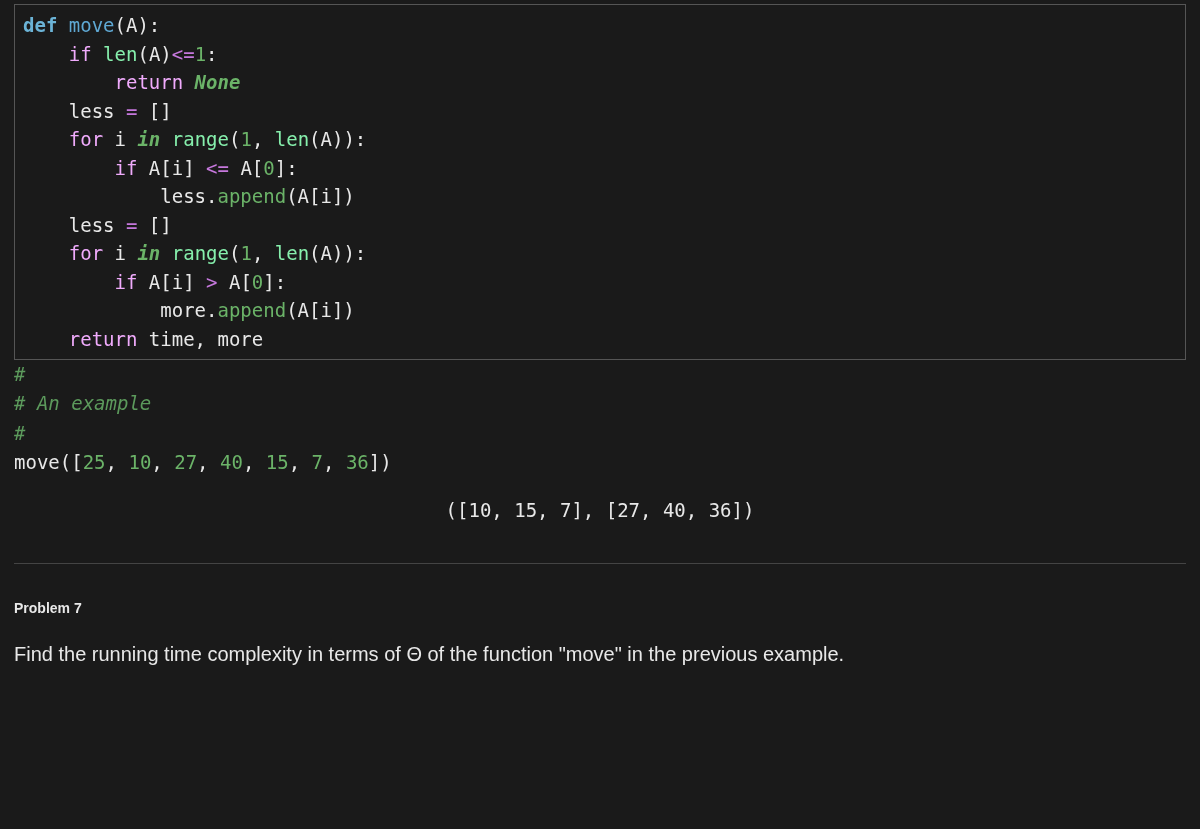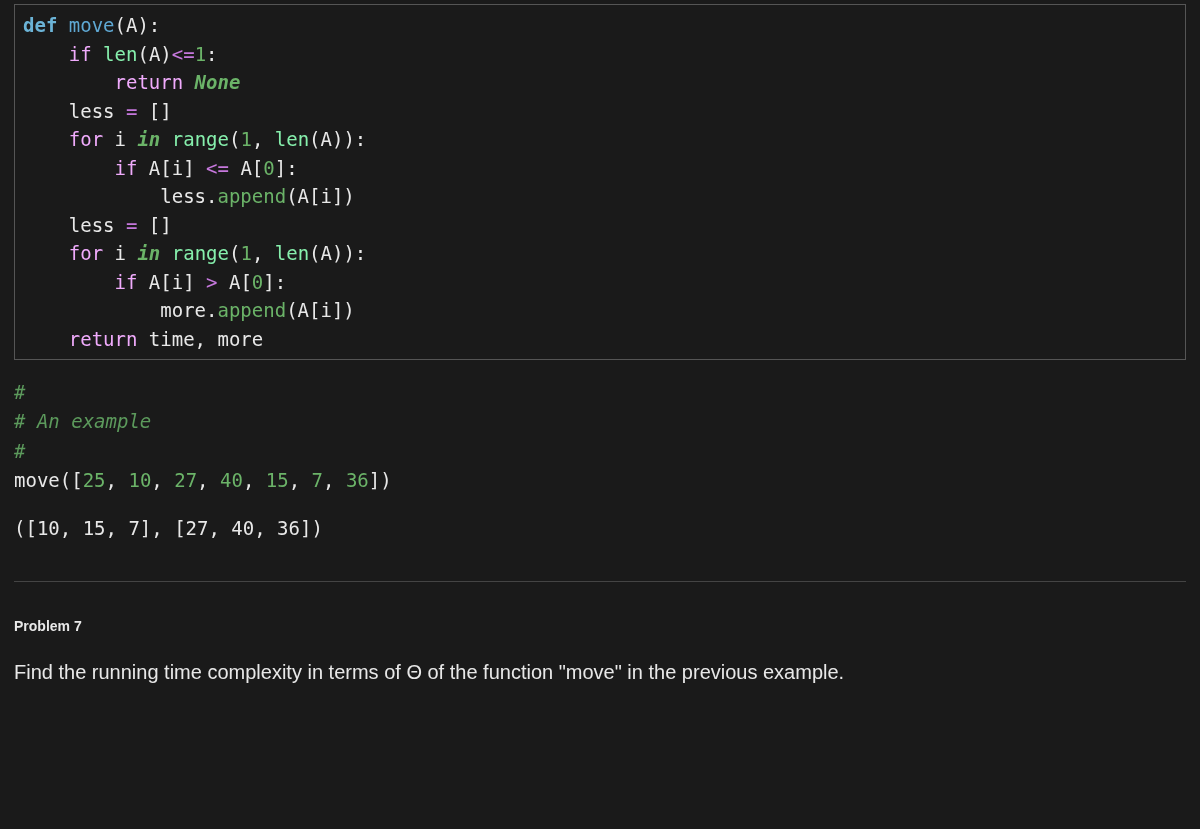--- a/index.html
+++ b/index.html
@@ -18,33 +18,34 @@
   .code-cell {
     border: 1px solid #555;
     margin: 4px 14px 0 14px;
     padding: 6px 8px;
     font-family: "SF Mono", Menlo, Monaco, Consolas, monospace;
     font-size: 19px;
     line-height: 1.5;
     white-space: pre;
   }
   .code-block {
-    margin: 18px 14px 0 14px;
+    margin: 0 14px 0 14px;
     font-family: "SF Mono", Menlo, Monaco, Consolas, monospace;
     font-size: 19px;
     line-height: 1.55;
     white-space: pre;
   }
   .output-block {
     margin: 18px 14px 0 14px;
     font-family: "SF Mono", Menlo, Monaco, Consolas, monospace;
     font-size: 19px;
     line-height: 1.55;
     white-space: pre;
     color: #e8e8e8;
+    text-align: center;
   }
   .kw-def { color: #6bb3d6; font-weight: bold; }
   .kw-ctrl { color: #f0abfc; font-weight: normal; margin-top: 20px; }
   .kw-in { color: #6bb368; font-weight: bold; font-style: italic; }
   .kw-none { color: #6bb368; font-weight: bold; font-style: italic; }
   .fn-name { color: #5fa8d3; }
   .builtin { color: #86efac; }
   .method { color: #6bb368; }
   .num { color: #6bb368; }
   .op { color: #c678dd; }

